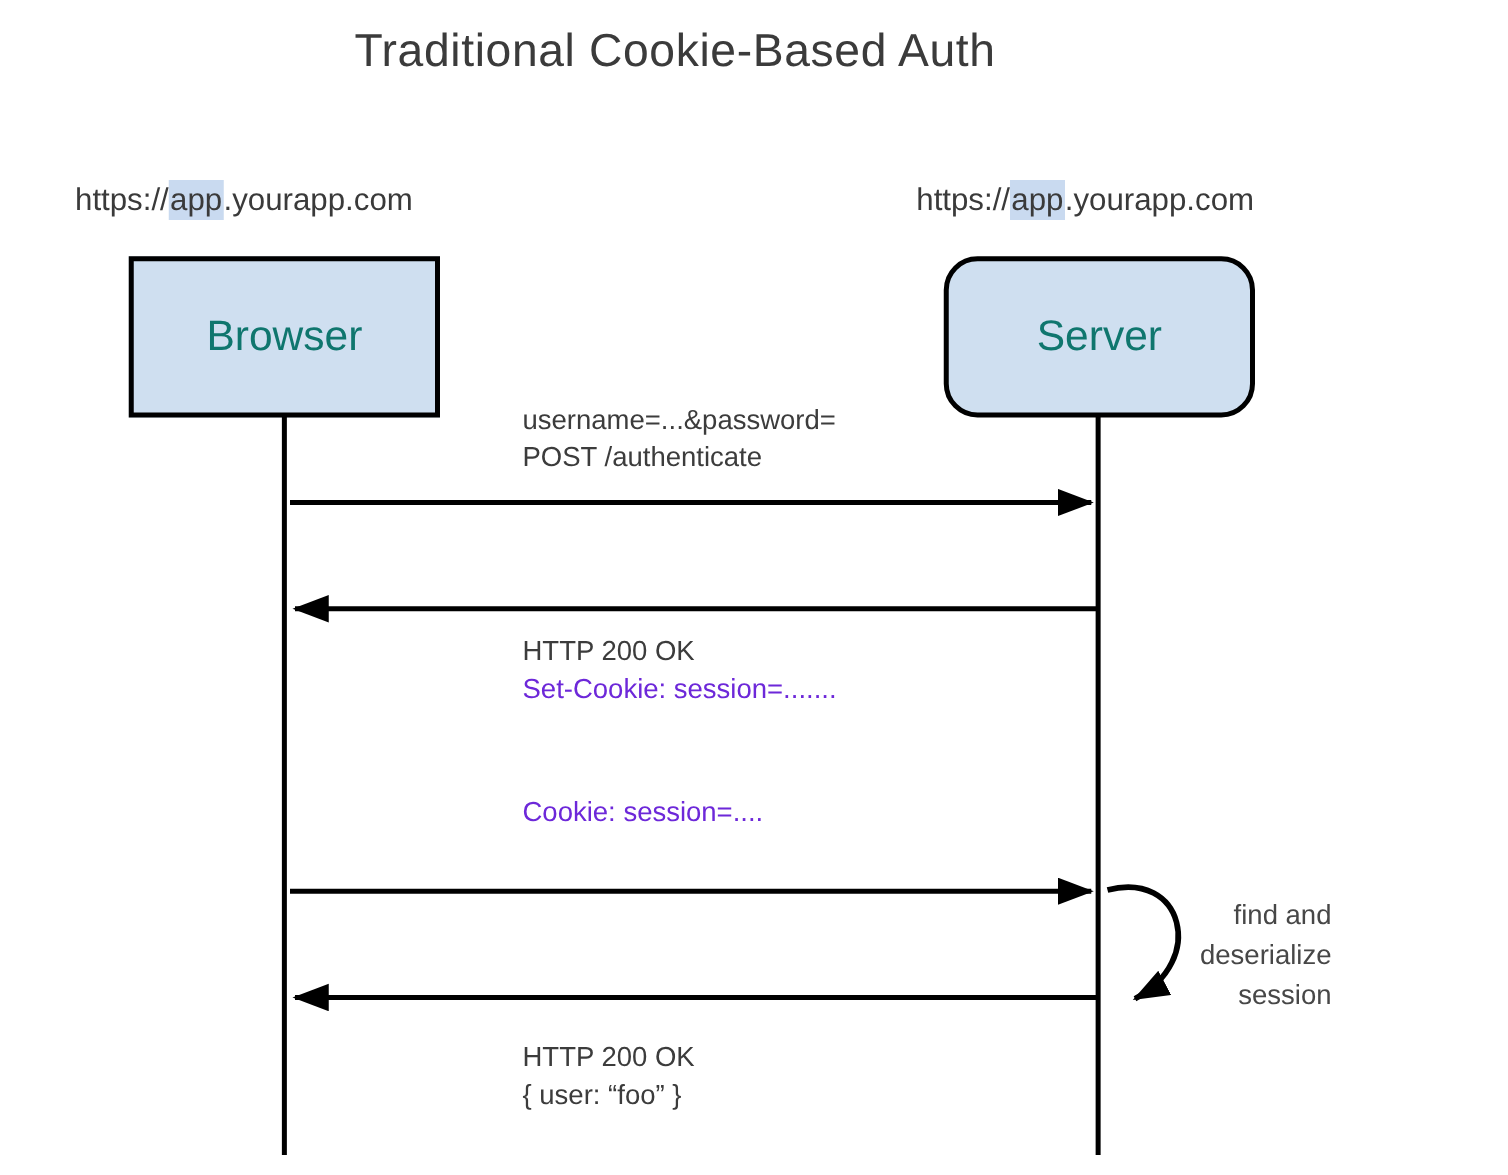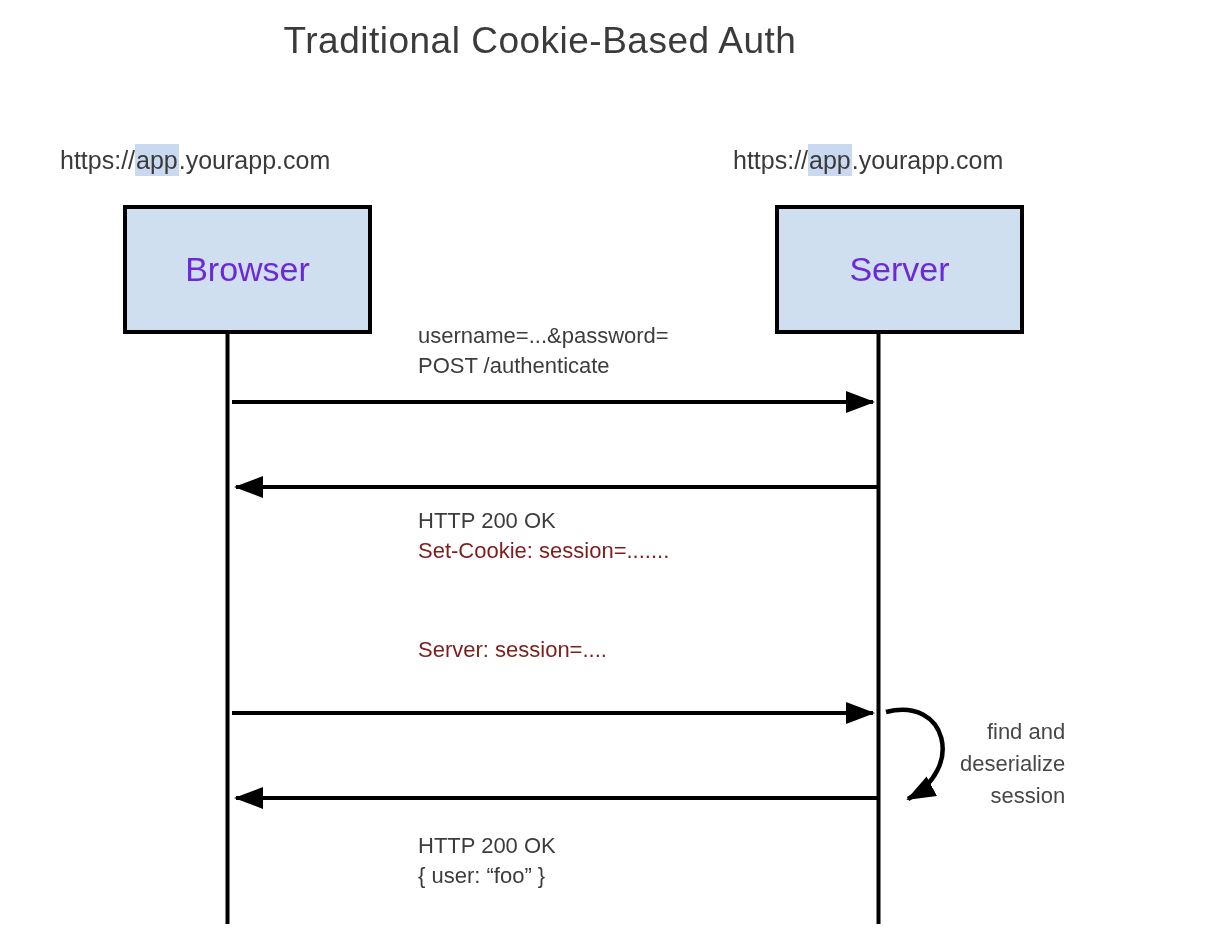--- a/index.html
+++ b/index.html
@@ -14,33 +14,33 @@
   .url{
     position:absolute;top:146px;font-size:25px;color:#3a3a3a;white-space:nowrap;
   }
   .url-left{left:60px;}
   .url-right{left:733px;}
   .hl{background:#c9daf0;padding:2px 1px;}
   .actor-box{
     position:absolute;top:205px;width:241px;height:121px;
     background:#cfdff0;border:4px solid #000;
     display:flex;align-items:center;justify-content:center;
-    font-size:34px;color:#6d28d9;margin-left:20px;
+    font-size:34px;color:#0f766e;
   }
   .browser-box{left:103px;}
-  .server-box{left:755px;}
+  .server-box{left:755px;border-radius:27px;}
   .msg{
     position:absolute;left:418px;font-size:22px;line-height:30px;
     color:#3c3c3c;white-space:nowrap;
   }
   .msg-1{top:321px;}
   .msg-2{top:506px;}
   .msg-3{top:635px;}
   .msg-4{top:831px;}
-  .muted{color:#7f1d1d;}
+  .muted{color:#6d28d9;}
   .note{
     position:absolute;left:960px;top:716px;font-size:22px;line-height:32px;
     color:#474747;white-space:pre-line;text-align:right;
   }
   svg.overlay{position:absolute;left:0;top:0;pointer-events:none;}
 </style>
 </head>
 <body>
 
 <div class="canvas">
@@ -64,21 +64,21 @@
     <div>POST /authenticate</div>
     <div>...</div>
   </div>
 
   <div class="msg msg-2">
     <div>HTTP 200 OK</div>
     <div class="muted">Set-Cookie: session=.......</div>
   </div>
 
   <div class="msg msg-3">
-    <div class="muted">Server: session=....</div>
+    <div class="muted">Cookie: session=....</div>
   </div>
 
   <div class="msg msg-4">
     <div>HTTP 200 OK</div>
     <div>{ user: “foo” }</div>
   </div>
 
   <div class="note">find and
 deserialize
 session</div>

